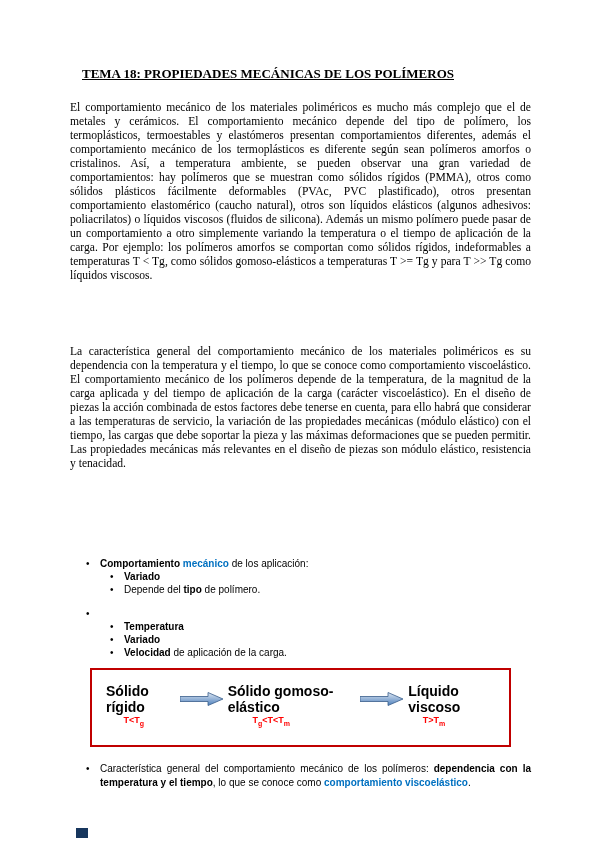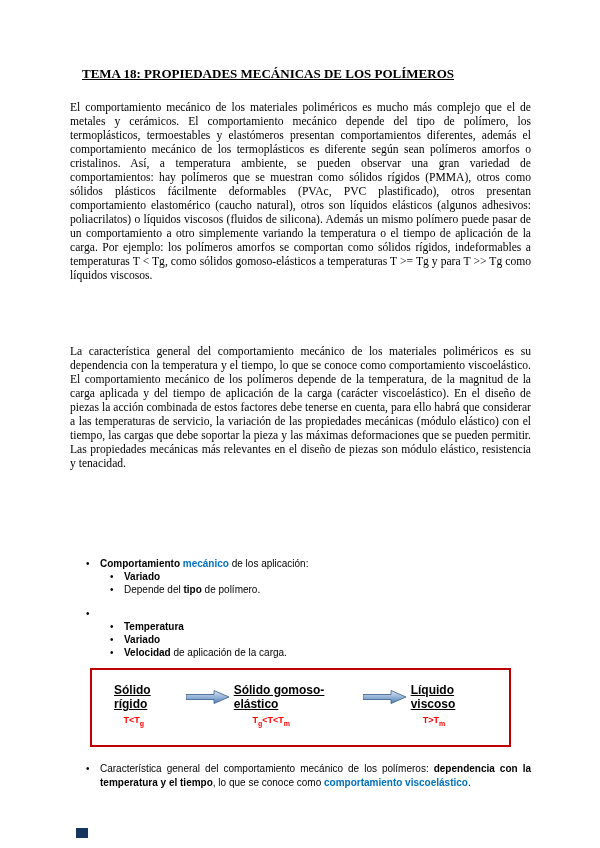--- a/index.html
+++ b/index.html
@@ -72,26 +72,25 @@
     top: 668px;
     width: 421px;
     height: 79px;
     border: 2px solid #C00000;
     background: #ffffff;
   }
   .states {
     display: flex;
     align-items: center;
     justify-content: space-between;
-    padding: 13px 14px 0 22px;
-    font-family: "Liberation Sans", sans-serif;
-    font-size: 12px;
-    font-weight: bold;
-    color: #000000;
-    text-decoration: underline;
+    padding: 13px 14px 0 14px;
+    font-family: "Liberation Sans", sans-serif;
+    font-size: 14px;
+    font-weight: bold;
+    color: #000000;
   }
   .arrow-svg { flex: none; margin: 0 4px; }
   .temps {
     position: absolute;
     left: 0;
     top: 45px;
     width: 100%;
     height: 20px;
   }
   .temp {

